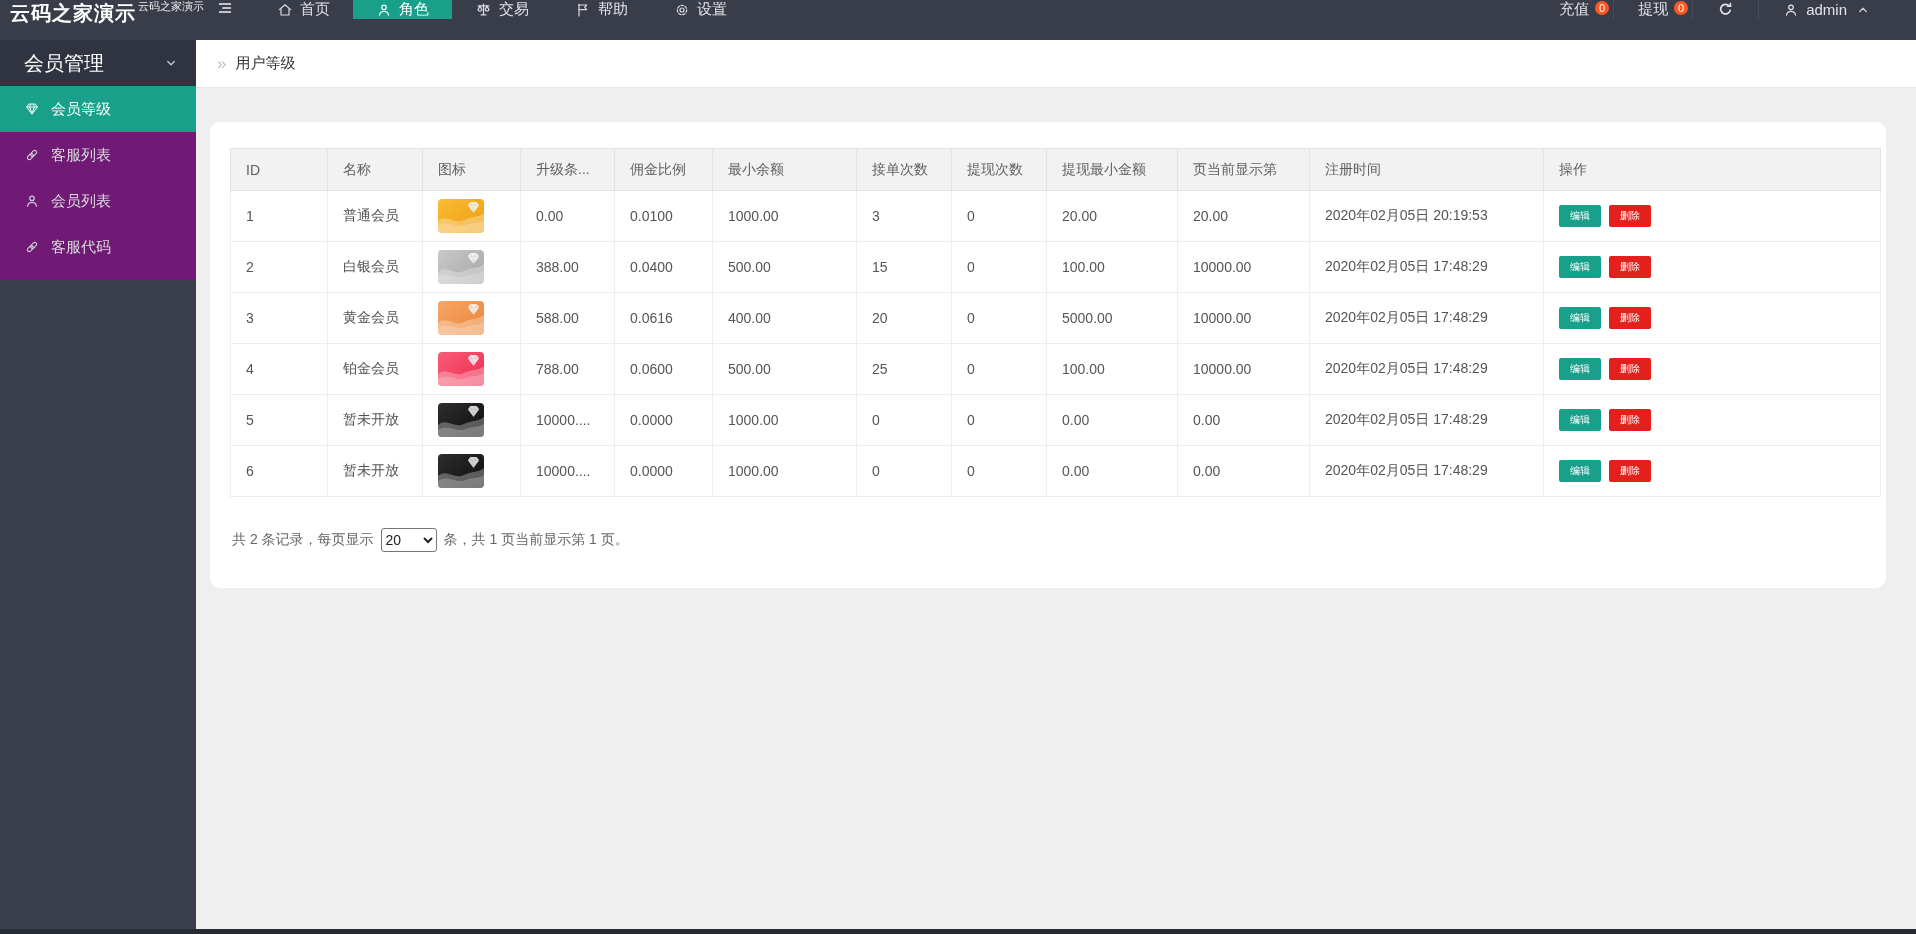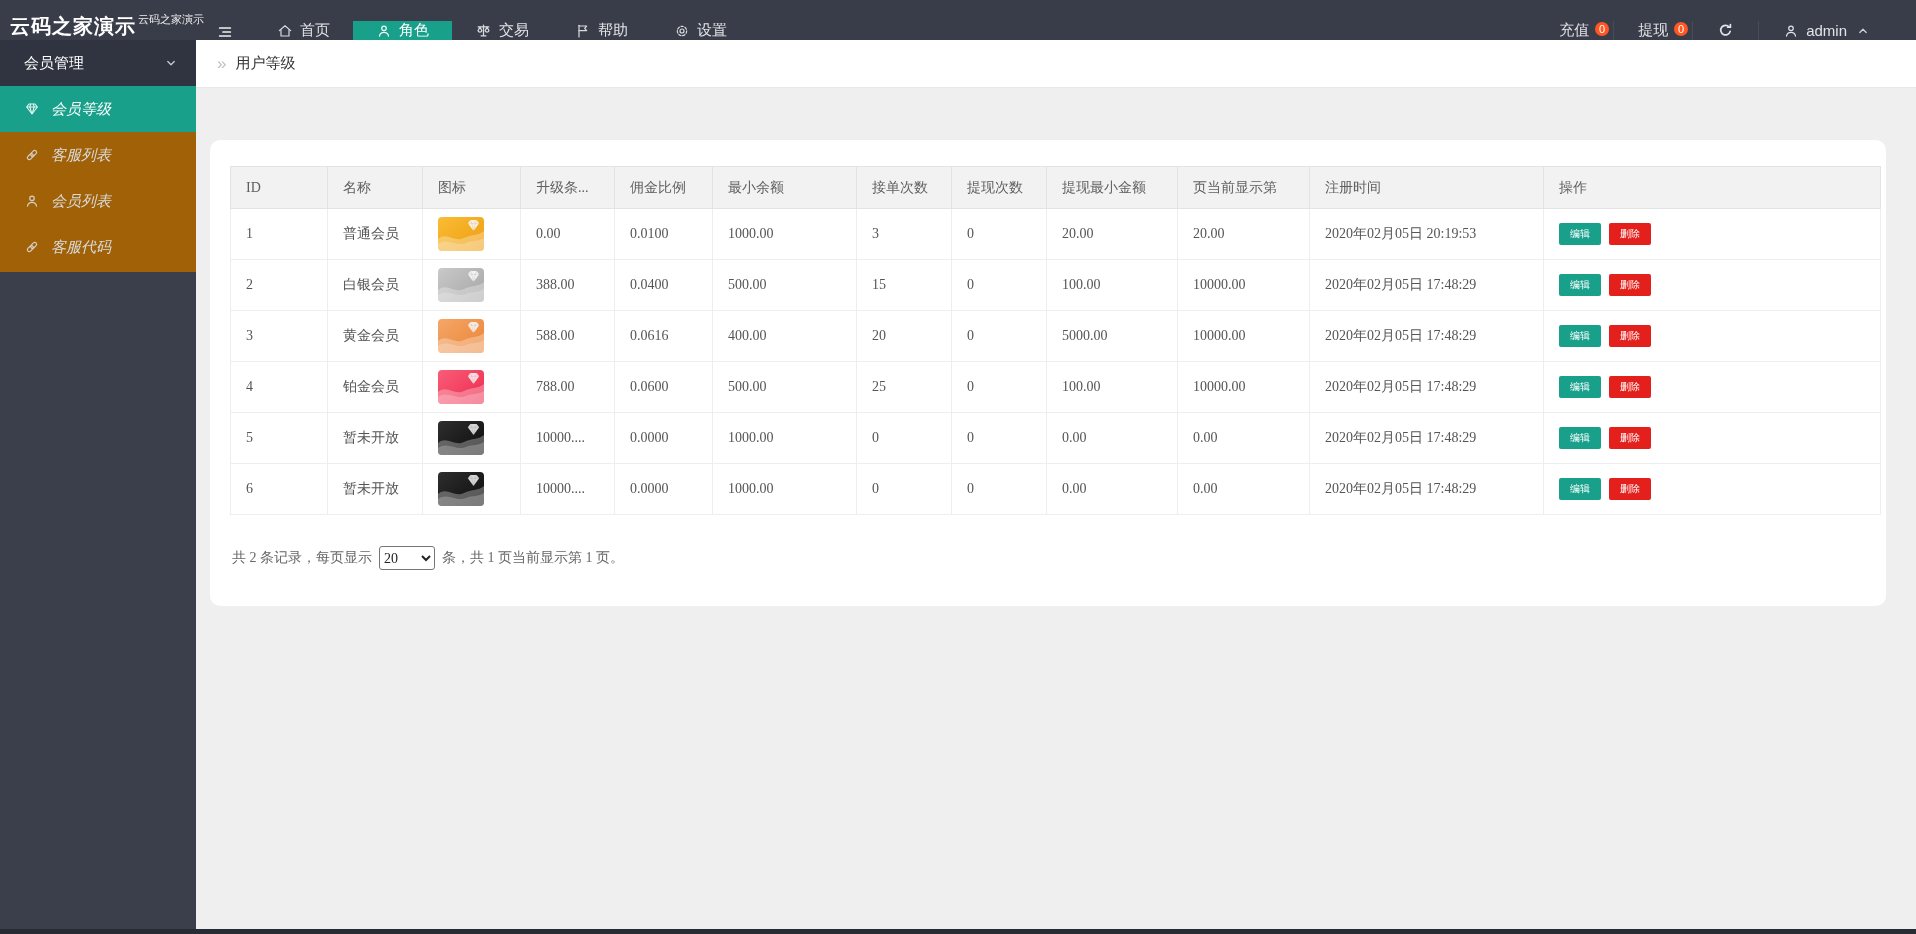--- a/index.html
+++ b/index.html
@@ -6,21 +6,21 @@
   html,body { width:1916px; height:934px; overflow:hidden; }
   body {
     font-family:"Liberation Sans","DejaVu Sans",sans-serif;
     background:#EFEFEF; color:#333; font-size:14px;
   }
   svg { display:block; }
 
   
   .topbar {
     position:fixed; top:0; left:0; width:1916px; height:40px;
-    background:#393D49; display:flex; align-items:flex-end; z-index:30;
+    background:#393D49; display:flex; align-items:flex-start; z-index:30;
   }
   .logo {
     width:196px; flex:0 0 196px; display:flex; align-items:center;
     padding-left:10px; color:#fff; white-space:nowrap;
   }
   .logo-main { font-size:20px; font-weight:bold; letter-spacing:1px; }
   .logo-sup { font-size:11px; color:#f0f0f0; margin-left:2px; transform:translateY(-7px); }
   .nav-toggle {
     width:58px; display:flex; align-items:center; justify-content:center;
     color:#f0f0f0; cursor:pointer;
@@ -46,43 +46,43 @@
   }
   .tb-chev { color:#CFD0D3; margin-left:2px; }
 
   
   .sidebar {
     position:fixed; top:40px; left:0; bottom:0; width:196px;
     background:#3A3F4B; z-index:20;
   }
   .side-group {
     height:46px; display:flex; align-items:center; padding:0 18px 0 24px;
-    background:#2F3440; color:#FFF; font-size:15px; cursor:pointer;
+    background:#2F3440; color:#FFF; font-size:20px; cursor:pointer;
   }
   .side-group .chev { margin-left:auto; color:#C9CBD0; }
-  .side-items { background:#a16207; padding-bottom:2px;font-style:italic; }
+  .side-items { background:#701a75; padding-bottom:10px; }
   .side-item {
     height:46px; display:flex; align-items:center; gap:11px;
     padding-left:24px; color:#D9DBDE; font-size:15px; cursor:pointer;
   }
   .side-item.active { background:#18A08B; color:#fff; }
   .side-item .ni { opacity:.9; }
 
   
   .main { margin-left:196px; padding-top:40px; }
   .breadcrumb-bar {
     height:48px; background:#fff; border-bottom:1px solid #E8E8E8;
     display:flex; align-items:center; padding-left:21px; font-size:15px;
   }
   .bc-sep { color:#BFBFBF; font-size:17px; margin-right:9px; }
   .bc-title { color:#333; }
 
   .card {
-    margin:52px 30px 0 14px; background:#fff; border-radius:10px;
-    padding:26px 20px 36px 20px; min-height:438px;font-family:Liberation Serif, serif;
+    margin:34px 30px 0 14px; background:#fff; border-radius:10px;
+    padding:26px 20px 36px 20px; min-height:438px;
   }
 
   table.levels {
     border-collapse:collapse; table-layout:fixed; width:1650px;
     font-size:14px; color:#555;
   }
   table.levels th {
     background:#F2F2F2; height:42px; font-weight:normal; color:#5F5F5F;
     text-align:left; padding-left:15px; border:1px solid #E3E3E3;
     white-space:nowrap; overflow:hidden;

